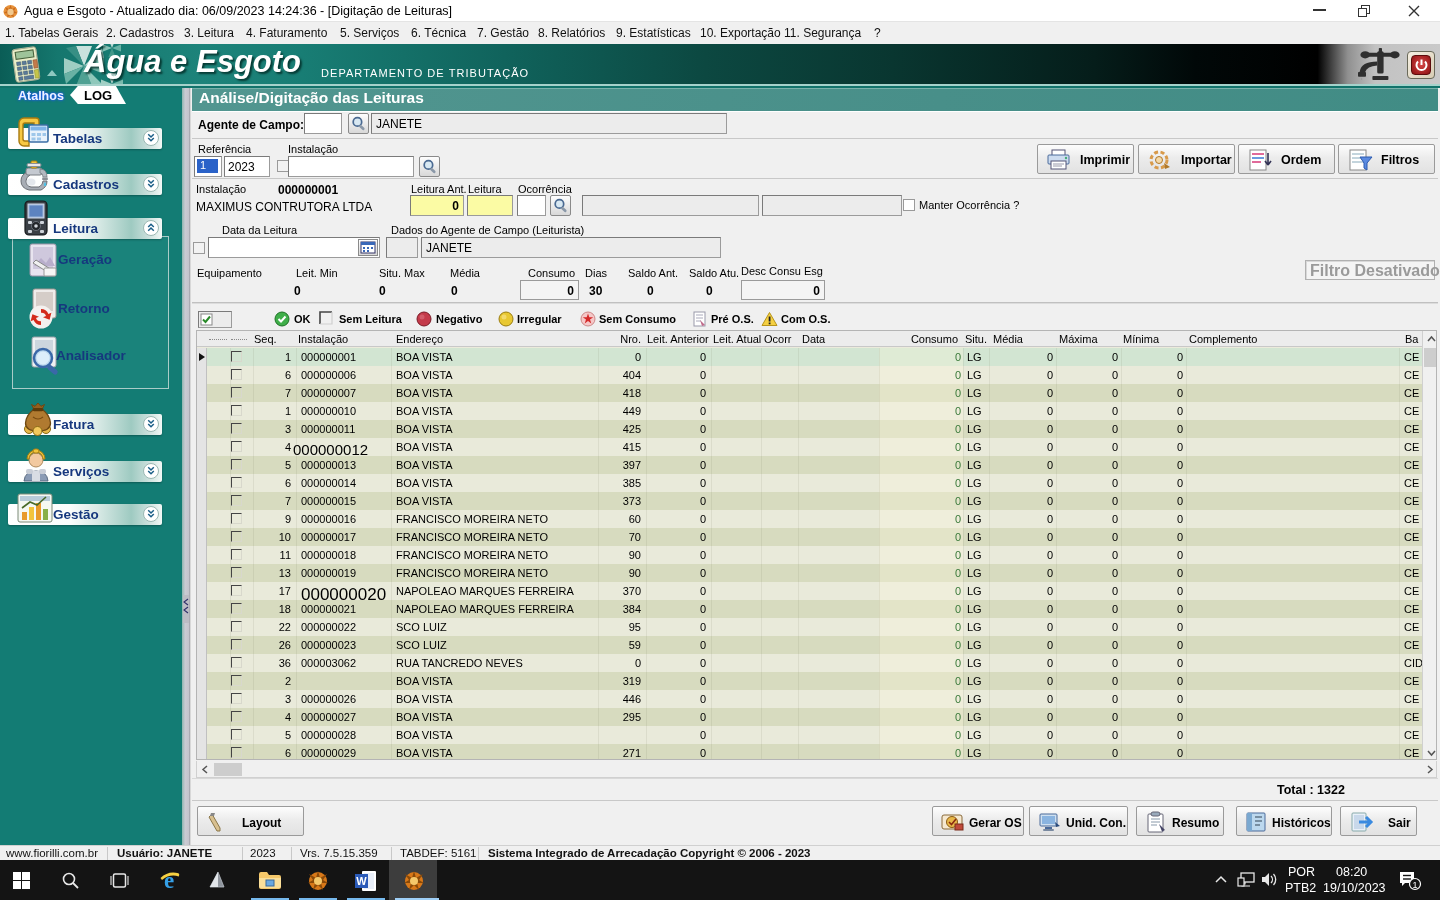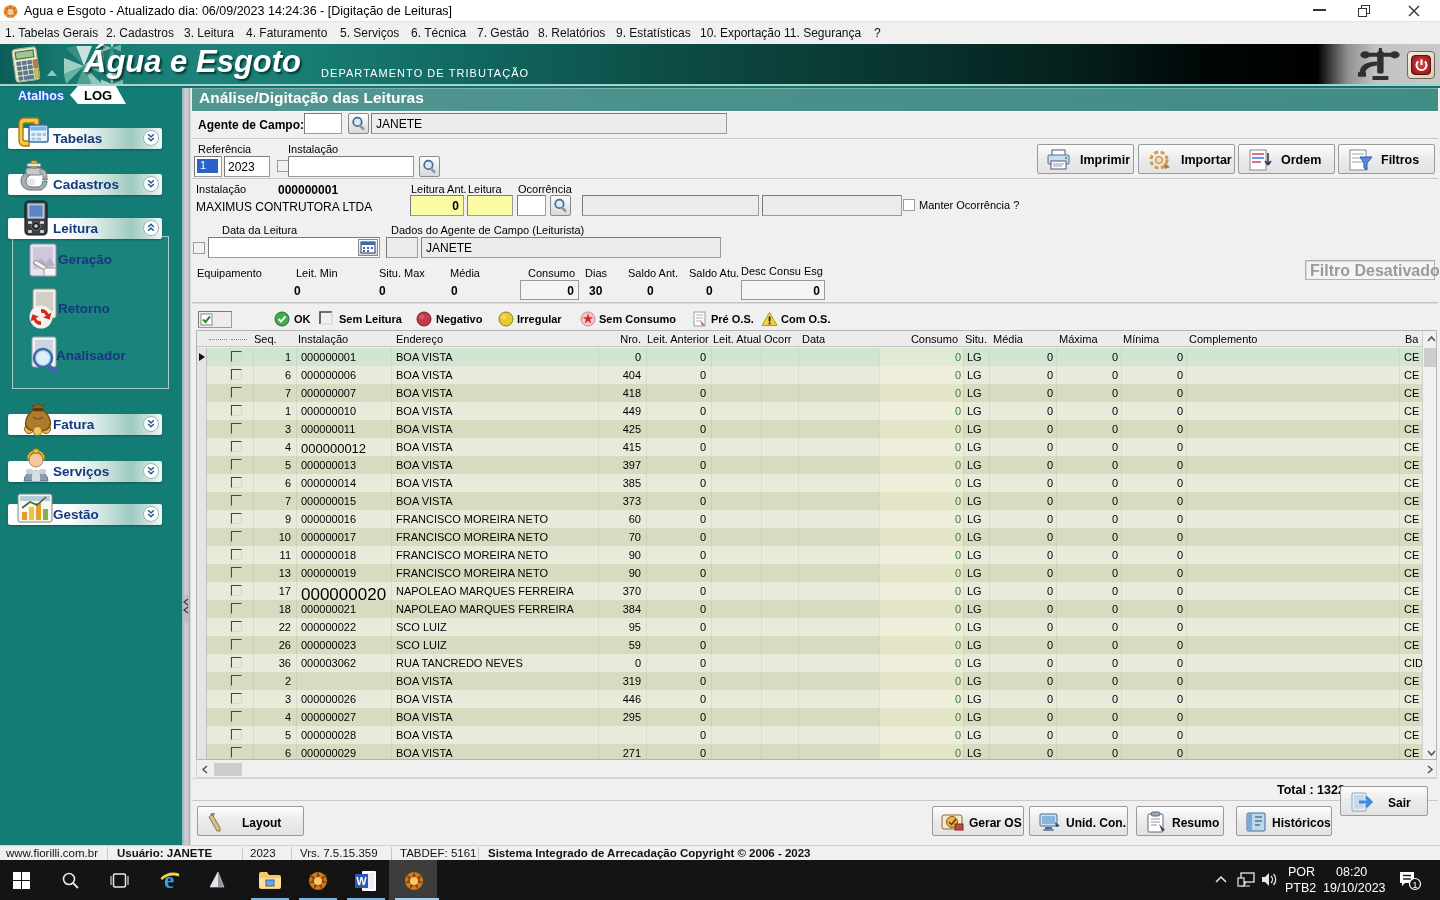--- a/index.html
+++ b/index.html
@@ -538,21 +538,21 @@
 <div class="ab" style="left:724px;top:89px;width:40px;font-size:11px;padding-top:3px;text-align:right;color:#3a7a3a;">0</div>
 <div class="ab" style="left:770px;top:92px;font-size:11px;">LG</div>
 <div class="ab" style="left:816px;top:89px;width:40px;font-size:11px;padding-top:3px;text-align:right;">0</div>
 <div class="ab" style="left:881px;top:89px;width:40px;font-size:11px;padding-top:3px;text-align:right;">0</div>
 <div class="ab" style="left:946px;top:89px;width:40px;font-size:11px;padding-top:3px;text-align:right;">0</div>
 <div class="ab" style="left:1207px;top:92px;font-size:11px;">CE</div>
 <div class="ab" style="left:34px;top:92px;width:11px;height:11px;border-top:1.4px solid #444;border-left:1.4px solid #444;border-right:1px solid #d8d8cc;border-bottom:1px solid #d8d8cc;"></div>
 <div class="ab" style="left:10px;top:107px;width:1215px;height:18px;background:#e9eada;"></div>
 <div class="ab" style="left:682px;top:107px;width:84px;height:18px;background:rgba(255,250,222,.30);"></div>
 <div class="ab" style="left:56px;top:107px;width:43px;font-size:11px;padding-top:3px;text-align:right;padding-right:5px;">4</div>
-<div class="ab" style="left:104px;top:110px;font-size:13px;">000000012</div>
+<div class="ab" style="left:96px;top:110px;font-size:15px;text-decoration:underline;">000000012</div>
 <div class="ab" style="left:199px;top:110px;font-size:11px;">BOA VISTA</div>
 <div class="ab" style="left:404px;top:107px;width:40px;font-size:11px;padding-top:3px;text-align:right;">415</div>
 <div class="ab" style="left:469px;top:107px;width:40px;font-size:11px;padding-top:3px;text-align:right;">0</div>
 <div class="ab" style="left:724px;top:107px;width:40px;font-size:11px;padding-top:3px;text-align:right;color:#3a7a3a;">0</div>
 <div class="ab" style="left:770px;top:110px;font-size:11px;">LG</div>
 <div class="ab" style="left:816px;top:107px;width:40px;font-size:11px;padding-top:3px;text-align:right;">0</div>
 <div class="ab" style="left:881px;top:107px;width:40px;font-size:11px;padding-top:3px;text-align:right;">0</div>
 <div class="ab" style="left:946px;top:107px;width:40px;font-size:11px;padding-top:3px;text-align:right;">0</div>
 <div class="ab" style="left:1207px;top:110px;font-size:11px;">CE</div>
 <div class="ab" style="left:34px;top:110px;width:11px;height:11px;border-top:1.4px solid #444;border-left:1.4px solid #444;border-right:1px solid #d8d8cc;border-bottom:1px solid #d8d8cc;"></div>
@@ -875,21 +875,21 @@
 <div class="ab btn" style="left:1236px;top:806px;width:96px;height:30px;">
     <svg class="ab" style="left:8px;top:5px;" width="24" height="20" viewBox="0 0 24 20">
       <rect x="2" y="1" width="18" height="18" rx="1" fill="#bcd8ee" stroke="#4a6a9a"></rect>
       <rect x="2" y="1" width="5" height="18" fill="#7aa8d0"></rect>
       <line x1="10" y1="5" x2="17" y2="5" stroke="#345"></line>
       <line x1="10" y1="9" x2="17" y2="9" stroke="#345"></line>
       <line x1="10" y1="13" x2="15" y2="13" stroke="#345"></line>
     </svg>
     <div class="ab b" style="left:35px;top:9px;font-size:12px;">Históricos</div>
   </div>
-<div class="ab btn" style="left:1340px;top:786px;width:88px;height:30px;">
+<div class="ab btn" style="left:1340px;top:806px;width:77px;height:30px;">
     <svg class="ab" style="left:10px;top:5px;" width="26" height="20" viewBox="0 0 26 20">
       <rect x="1" y="1" width="14" height="18" rx="1" fill="#e8f0f8" stroke="#8aa"></rect>
       <rect x="3" y="3" width="10" height="14" fill="#c8d8ea"></rect>
       <path d="M8 10 h12 m-5 -5 l5 5 -5 5" stroke="#3a8ae0" stroke-width="3" fill="none"></path>
     </svg>
     <div class="ab b" style="left:47px;top:9px;font-size:12px;">Sair</div>
   </div>
 
 <div class="ab" style="left:0;top:845px;width:1440px;height:15px;background:#f0f0f0;border-top:1px solid #d0d0d0;font-size:11.5px;color:#111;">
   <div class="ab" style="left:6px;top:1px;">www.fiorilli.com.br</div>

